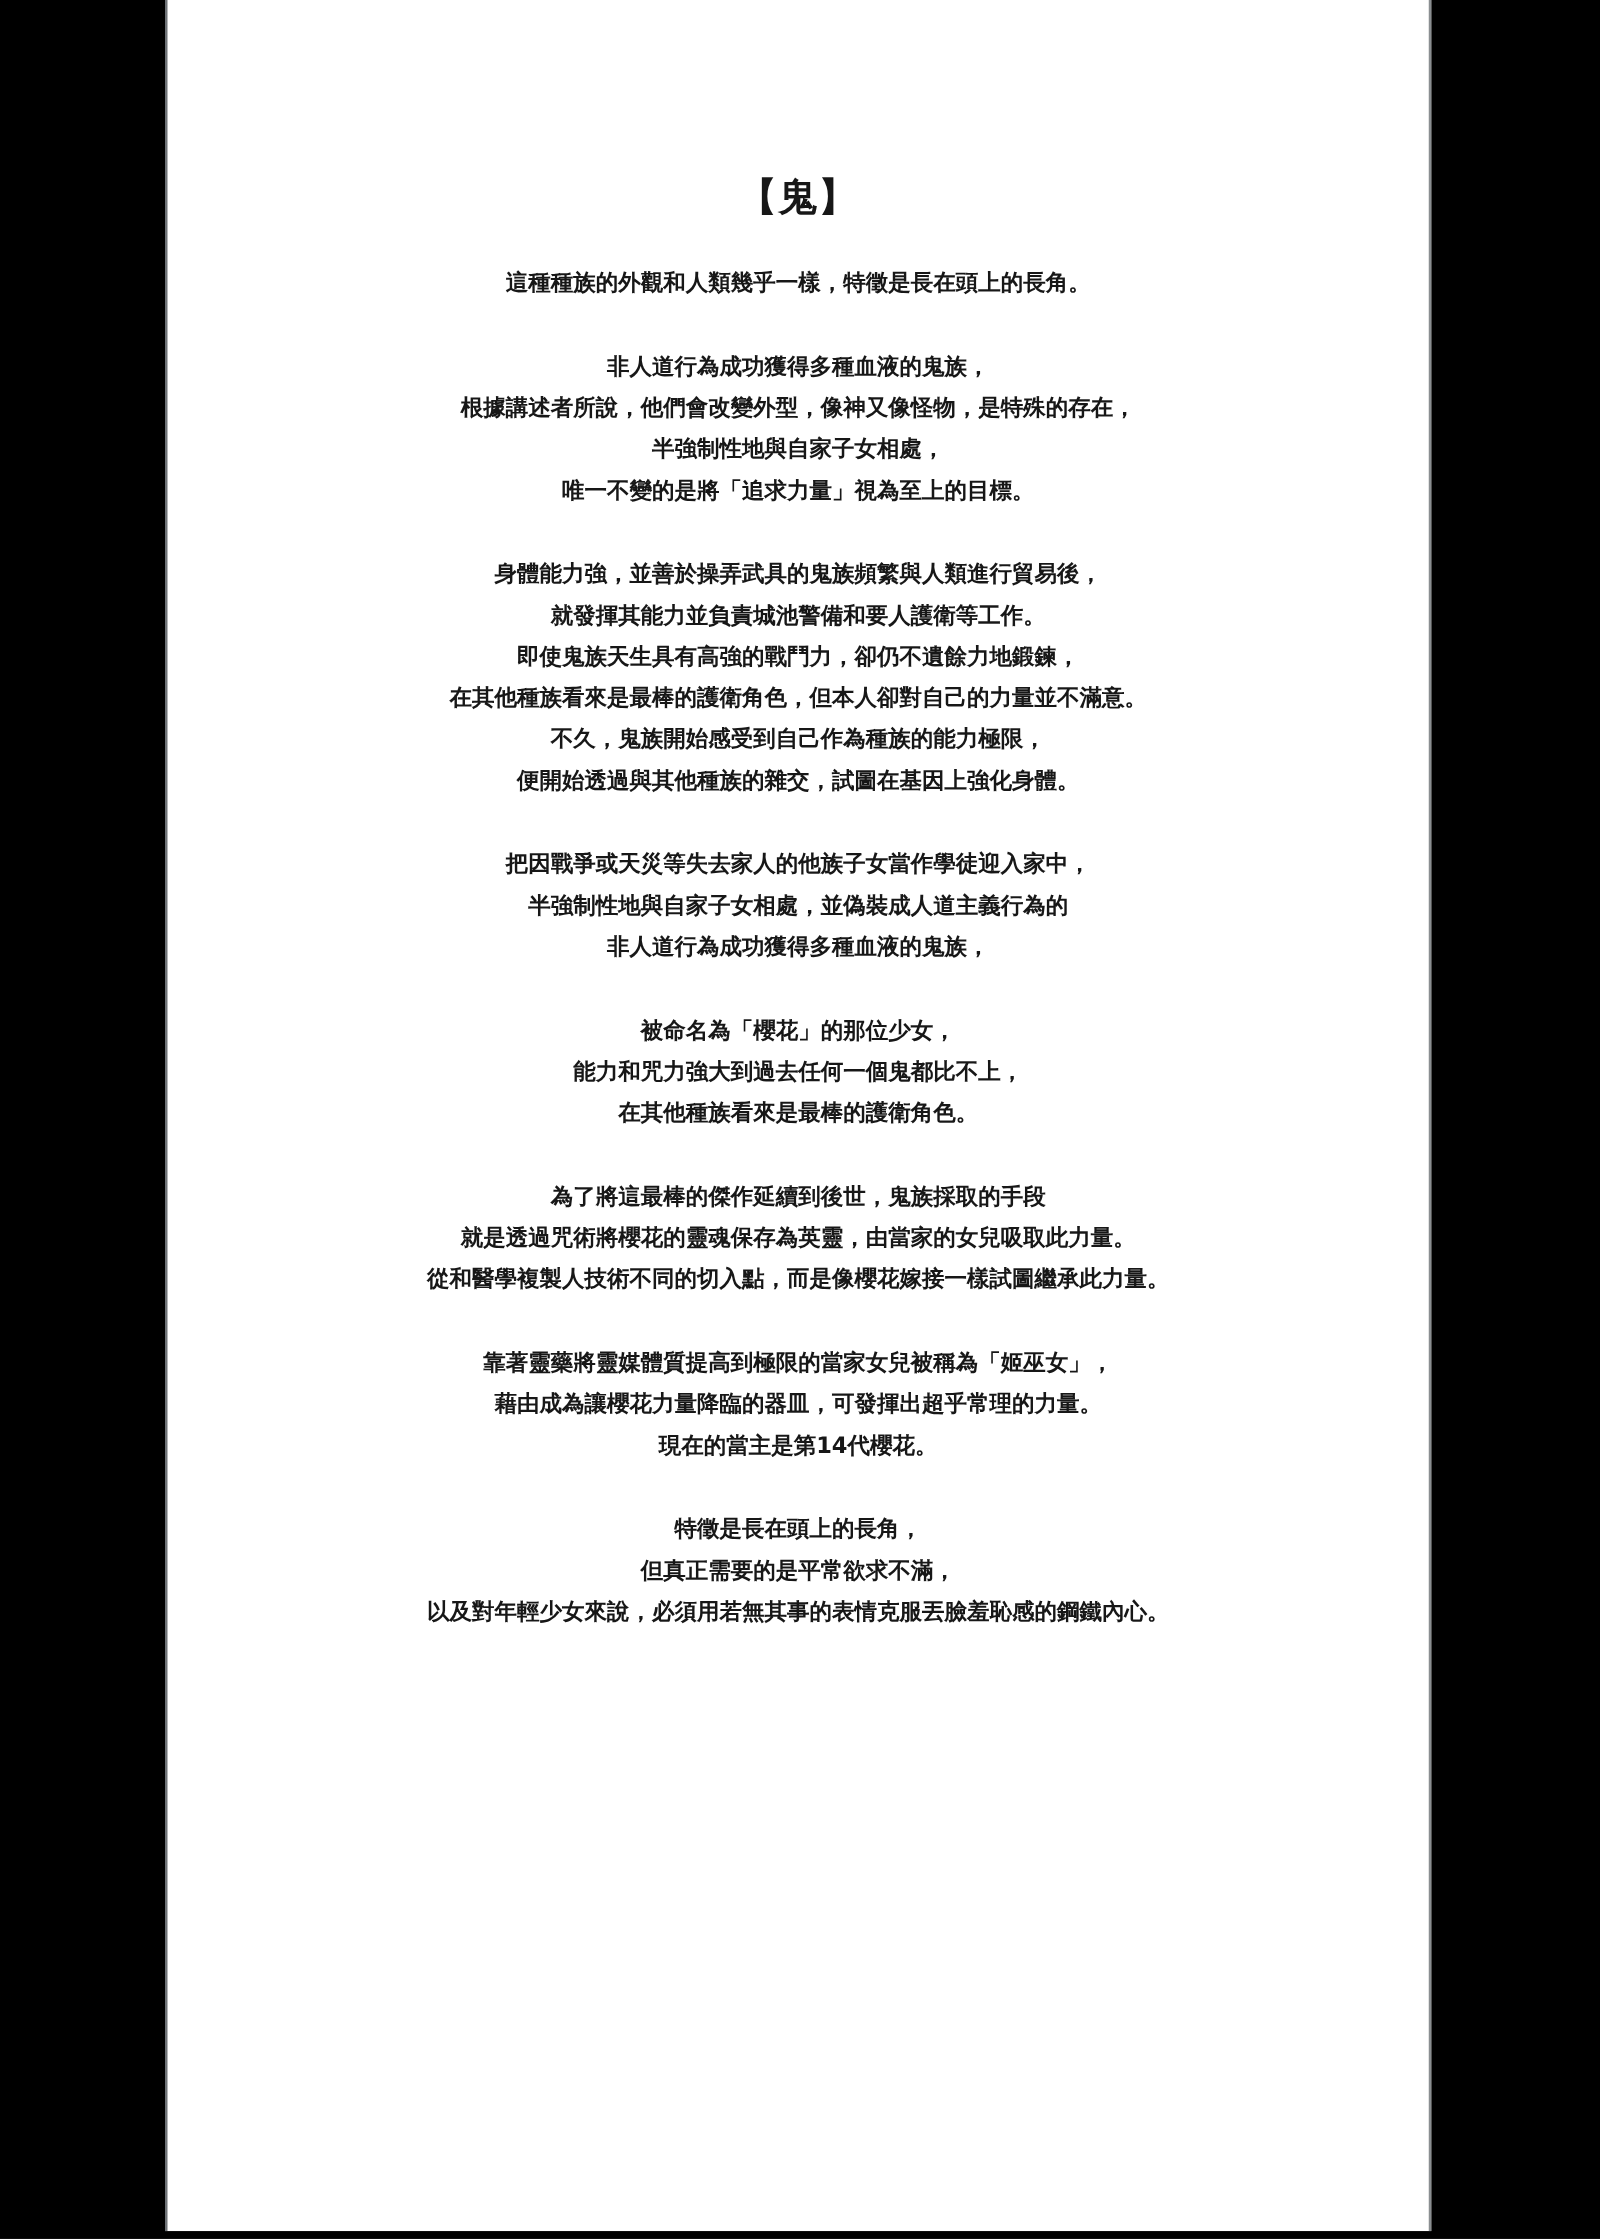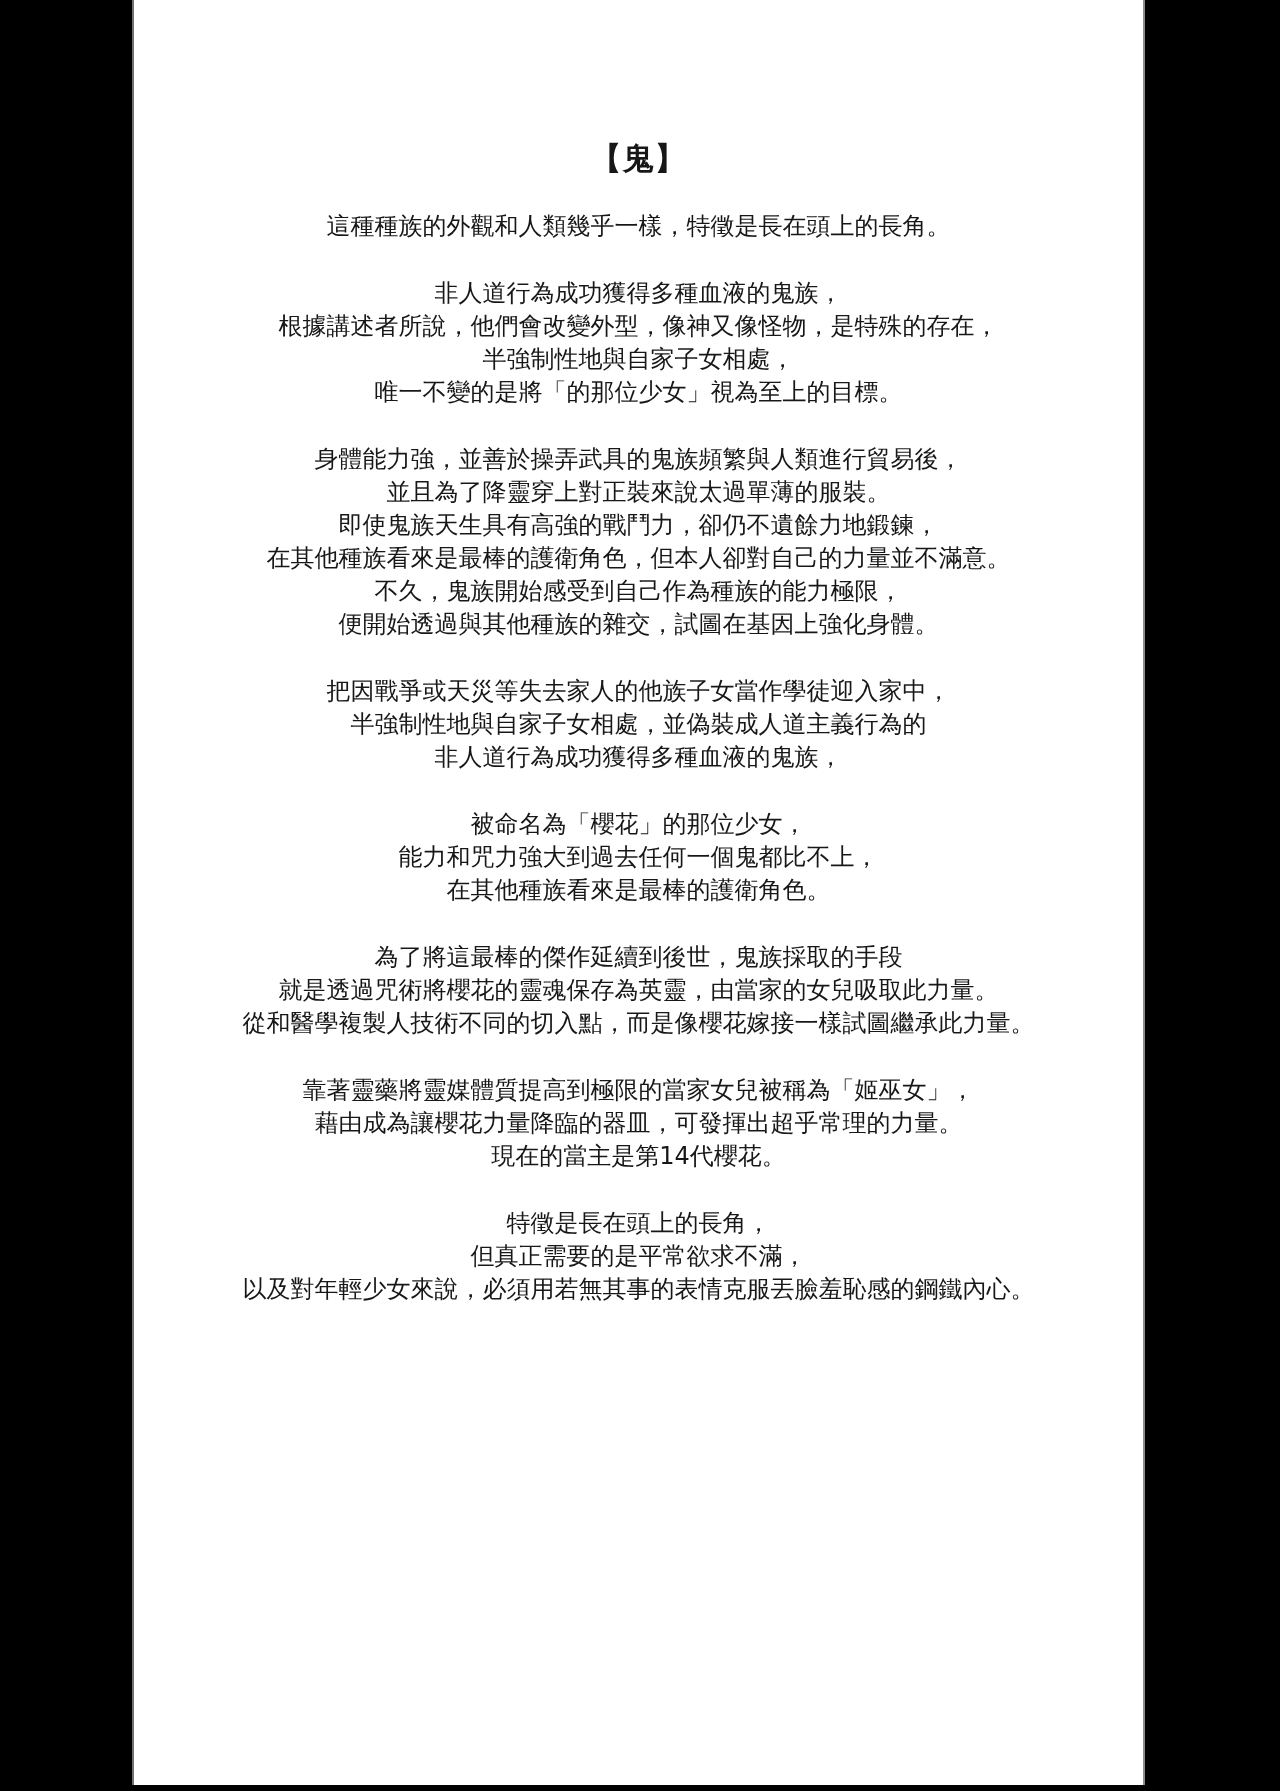--- a/index.html
+++ b/index.html
@@ -32,23 +32,23 @@
   }
   .doc-title {
     font-size: 31px;
     line-height: 40px;
     font-weight: 700;
     letter-spacing: 1px;
     margin: 0 0 32px 0;
   }
   .paragraph {
     margin: 0 0 34px 0;
-    font-size: 24px;
+    font-size: 18px;
     line-height: 33px;
-    font-weight: 400;
+    font-weight: 700;
   }
   .line {
     white-space: nowrap;
   }
   .bottom-edge {
     position: absolute;
     left: 0;
     bottom: 0;
     width: 1280px;
     height: 6px;
@@ -62,25 +62,25 @@
   <div class="content">
     <div class="doc-title">【鬼】</div>
     <div>
         <div class="paragraph">
           <div class="line">這種種族的外觀和人類幾乎一樣，特徵是長在頭上的長角。</div>
         </div>
         <div class="paragraph">
           <div class="line">非人道行為成功獲得多種血液的鬼族，</div>
           <div class="line">根據講述者所說，他們會改變外型，像神又像怪物，是特殊的存在，</div>
           <div class="line">半強制性地與自家子女相處，</div>
-          <div class="line">唯一不變的是將「的那位少女」視為至上的目標。</div>
+          <div class="line">唯一不變的是將「追求力量」視為至上的目標。</div>
         </div>
         <div class="paragraph">
           <div class="line">身體能力強，並善於操弄武具的鬼族頻繁與人類進行貿易後，</div>
-          <div class="line">並且為了降靈穿上對正裝來說太過單薄的服裝。</div>
+          <div class="line">就發揮其能力並負責城池警備和要人護衛等工作。</div>
           <div class="line">即使鬼族天生具有高強的戰鬥力，卻仍不遺餘力地鍛鍊，</div>
           <div class="line">在其他種族看來是最棒的護衛角色，但本人卻對自己的力量並不滿意。</div>
           <div class="line">不久，鬼族開始感受到自己作為種族的能力極限，</div>
           <div class="line">便開始透過與其他種族的雜交，試圖在基因上強化身體。</div>
         </div>
         <div class="paragraph">
           <div class="line">把因戰爭或天災等失去家人的他族子女當作學徒迎入家中，</div>
           <div class="line">半強制性地與自家子女相處，並偽裝成人道主義行為的</div>
           <div class="line">非人道行為成功獲得多種血液的鬼族，</div>
         </div>

